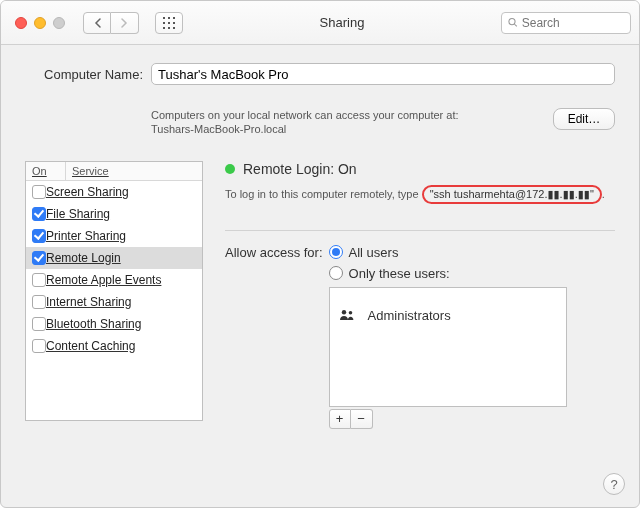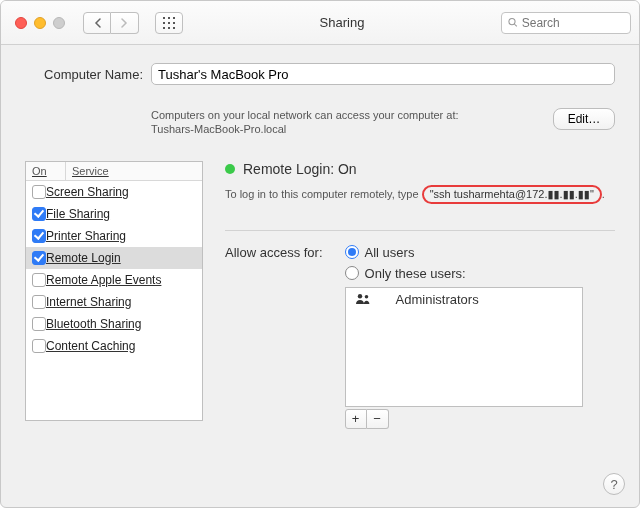--- a/index.html
+++ b/index.html
@@ -53,28 +53,28 @@
 .right { flex:1; }
 .status-line { display:flex; align-items:center; gap:8px; }
 .led { width:10px; height:10px; border-radius:50%; background:#3bca4a; }
 .status-title { font-size:14px; }
 .login-line { font-size:11px; color:#555; margin-top:8px; }
 .highlight { border:2px solid #e83b3b; border-radius:10px; padding:1px 6px; display:inline-block; color:#333; font-size:11px; }
 .sep { border-top:1px solid #d2d2d2; margin:26px 0 14px 0; }
 
 .allow-row { display:flex; align-items:flex-start; gap:6px; }
 .allow-label { }
-.radio-col { margin-left:16px; }
+.radio-col { margin-left:0; }
 .radio { display:flex; align-items:center; gap:6px; margin-bottom:6px; }
 .radio input { appearance:none; width:14px; height:14px; border-radius:50%; border:1px solid #888; background:#fff; position:relative; cursor:pointer; }
 .radio input:checked { border-color:#2f7bf6; }
 .radio input:checked::after { content:""; position:absolute; inset:2px; border-radius:50%; background:#2f7bf6; }
 
 .userbox { border:1px solid #bfbfbf; background:#fff; width:238px; height:120px; }
-.userbox .row { display:flex; align-items:center; gap:24px; padding:4px 8px; }
+.userbox .row { display:flex; align-items:center; gap:12px; padding:20px 8px; }
 .people-icon svg { display:block; }
 
 .pm-row { display:flex; gap:0; margin-top:2px; }
 .pm-btn { width:22px; height:20px; background:linear-gradient(#fff,#f2f2f2); border:1px solid #bdbdbd; display:flex; align-items:center; justify-content:center; font-size:13px; cursor:pointer; }
 .pm-btn:first-child { border-radius:3px 0 0 3px; }
 .pm-btn:last-child { border-radius:0 3px 3px 0; border-left:none; }
 
 .help-btn { position:absolute; right:14px; bottom:12px; width:22px; height:22px; border-radius:50%; border:1px solid #bdbdbd; background:linear-gradient(#fff,#f2f2f2); display:flex; align-items:center; justify-content:center; color:#666; font-size:13px; cursor:pointer; }
 </style>
 </head>

